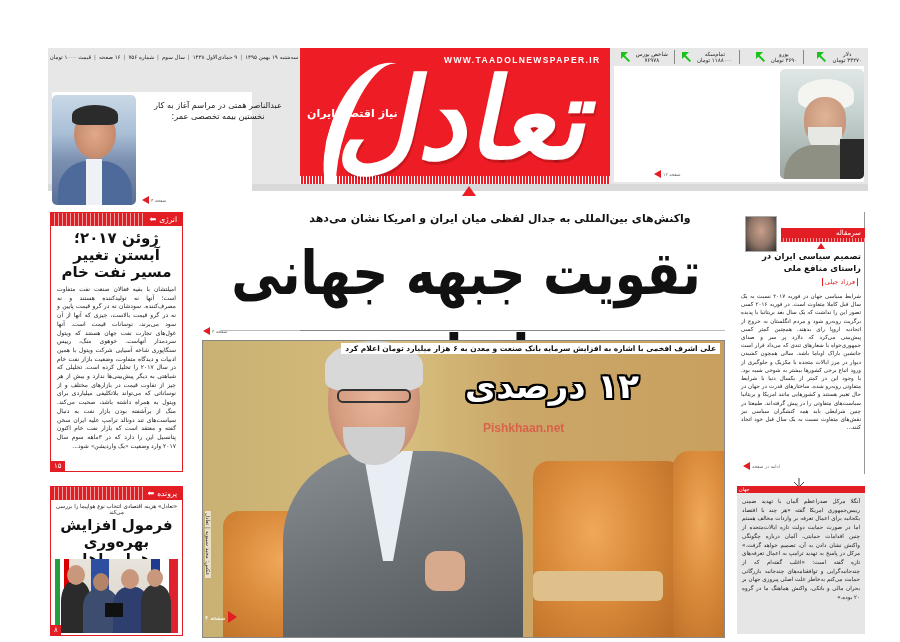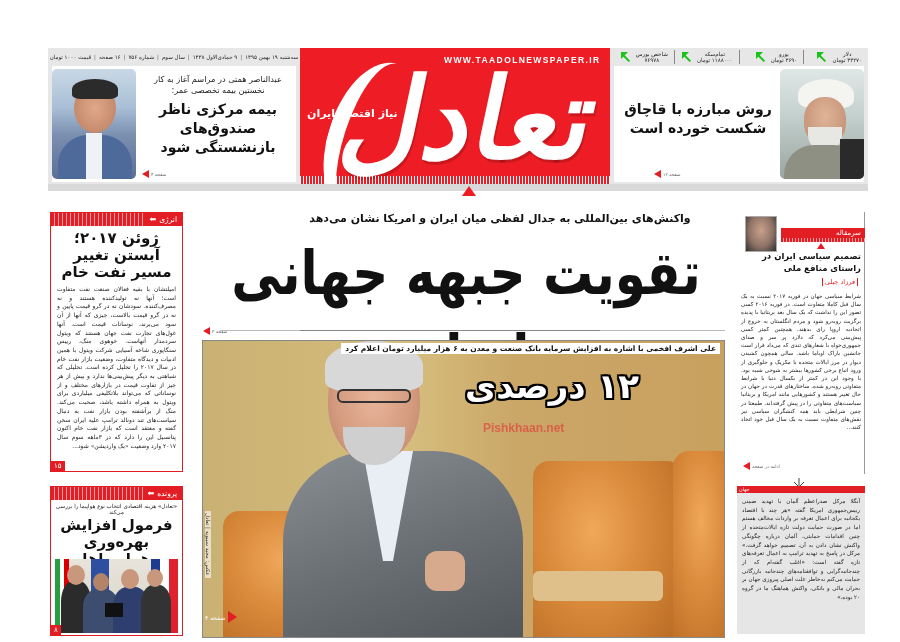--- a/index.html
+++ b/index.html
@@ -26,21 +26,21 @@
   .slogan { position: absolute; left: 307px; top: 107px; font-size: 11px; color: #fff; font-weight: bold; direction: rtl; }
   .logo-text { position: absolute; left: 344px; top: 44px; font-family: "DejaVu Serif", serif; font-size: 112px; font-weight: bold; color: #fff; direction: rtl; line-height: 150px; transform: skewX(-12deg); text-shadow: 2px 3px 0 rgba(0,0,0,0.15); }
   .logo-swoosh { position: absolute; left: 328px; top: 60px; width: 90px; height: 160px; border-left: 16px solid #fff; border-radius: 50% 0 0 50%; transform: rotate(18deg); }
   .ruler { position: absolute; left: 300px; top: 176px; width: 310px; height: 8px;
     background-image: repeating-linear-gradient(to right, #fff 0, #fff 1px, transparent 1px, transparent 3px); }
   .ruler-base { position: absolute; left: 48px; top: 184px; width: 820px; height: 7px; background: #d9d9d9; }
   .ruler-marker { position: absolute; left: 462px; top: 186px; width: 0; height: 0; border-left: 7px solid transparent; border-right: 7px solid transparent; border-bottom: 10px solid #ee1c24; }
 
   
   .teaser { position: absolute; top: 66px; height: 116px; background: #fff; }
-  .teaser-left { left: 52px; width: 244px; }
+  .teaser-left { left: 52px; width: 200px; margin-top: 26px; }
   .teaser-right { left: 614px; width: 250px; }
   .teaser .photo { position: absolute; top: 3px; width: 84px; height: 110px; border-radius: 5px; overflow: hidden; }
   .teaser-left .photo { left: 0; background: linear-gradient(180deg, #c9d8e6 0%, #a9bfd6 35%, #7b8fb0 60%, #5a6f96 100%); }
   .teaser-right .photo { right: 0; background: linear-gradient(180deg, #dfe7e5 0%, #c6d2d0 40%, #9aa59f 100%); }
   .photo .head { position: absolute; border-radius: 50%; }
   .teaser .kicker { position: absolute; top: 8px; font-size: 8.2px; line-height: 11px; text-align: center; direction: rtl; color: #222; }
   .teaser-left .kicker { left: 88px; width: 156px; }
   .teaser-right .kicker { left: 4px; width: 160px; }
   .teaser .title { position: absolute; top: 34px; font-size: 14px; font-weight: bold; line-height: 19px; text-align: center; direction: rtl; color: #111; }
   .teaser-left .title { left: 90px; width: 152px; }
@@ -169,36 +169,34 @@
 <div class="ruler-marker"></div>
 
 <div class="teaser teaser-left">
   <div class="photo">
     <div class="photo head" style="left:22px;top:14px;width:42px;height:50px;background:radial-gradient(ellipse at 50% 50%,#e0a98a 0%,#c58a6c 70%,#a16a50 100%);border-radius:50%;"></div>
     <div style="position:absolute;left:20px;top:10px;width:46px;height:20px;background:#2b2b2b;border-radius:50% 50% 20% 20%;"></div>
     <div style="position:absolute;left:6px;top:66px;width:74px;height:46px;background:#4e6a9a;border-radius:30px 30px 0 0;"></div>
     <div style="position:absolute;left:34px;top:64px;width:16px;height:46px;background:#eef1f6;"></div>
   </div>
   <div class="kicker">عبدالناصر همتی در مراسم آغاز به کار نخستین بیمه تخصصی عمر:</div>
-  <div class="title">بیمه مرکزی ناظر صندوق‌های بازنشستگی شود</div>
   <div class="pageref" style="left:90px;top:104px;">
     <span>صفحه ۴</span>
     <span class="tri"></span>
   </div>
 </div>
 
 <div class="teaser teaser-right">
   <div class="photo">
     <div style="position:absolute;left:18px;top:10px;width:56px;height:30px;background:#f4f4f0;border-radius:50% 50% 30% 30%;"></div>
     <div style="position:absolute;left:24px;top:28px;width:42px;height:48px;background:radial-gradient(ellipse at 50% 40%,#e0b396 0%,#c49479 80%);border-radius:45%;"></div>
     <div style="position:absolute;left:28px;top:58px;width:34px;height:24px;background:#e7e7e3;border-radius:0 0 16px 16px;"></div>
     <div style="position:absolute;left:4px;top:76px;width:80px;height:38px;background:#8e9084;border-radius:30px 30px 0 0;"></div>
     <div style="position:absolute;left:60px;top:70px;width:24px;height:44px;background:#2a2a2a;"></div>
   </div>
-  <div class="title">روش مبارزه با قاچاق شکست خورده است</div>
   <div class="pageref" style="left:40px;top:104px;">
     <span>صفحه ۱۲</span>
     <span class="tri"></span>
   </div>
 </div>
 
 <div class="subhead">واکنش‌های بین‌المللی به جدال لفظی میان ایران و امریکا نشان می‌دهد</div>
 <div class="headline">تقویت جبهه جهانی ایران</div>
 <div class="main-rule"></div>
 <div class="main-rule-dark"></div>

